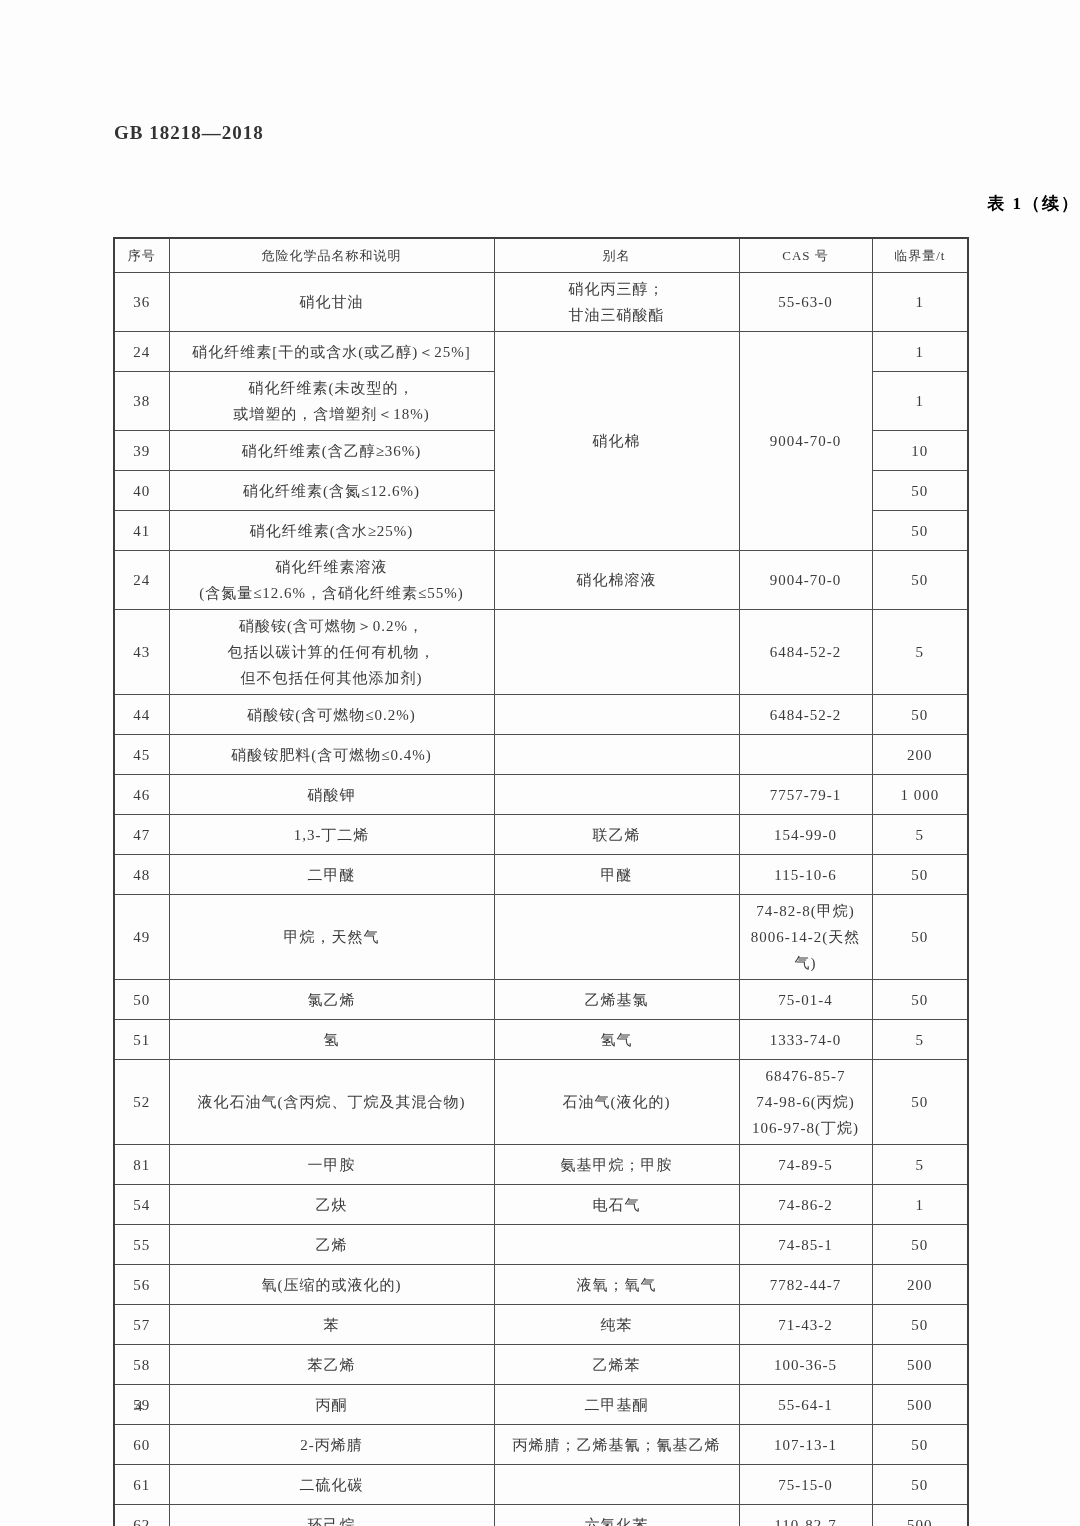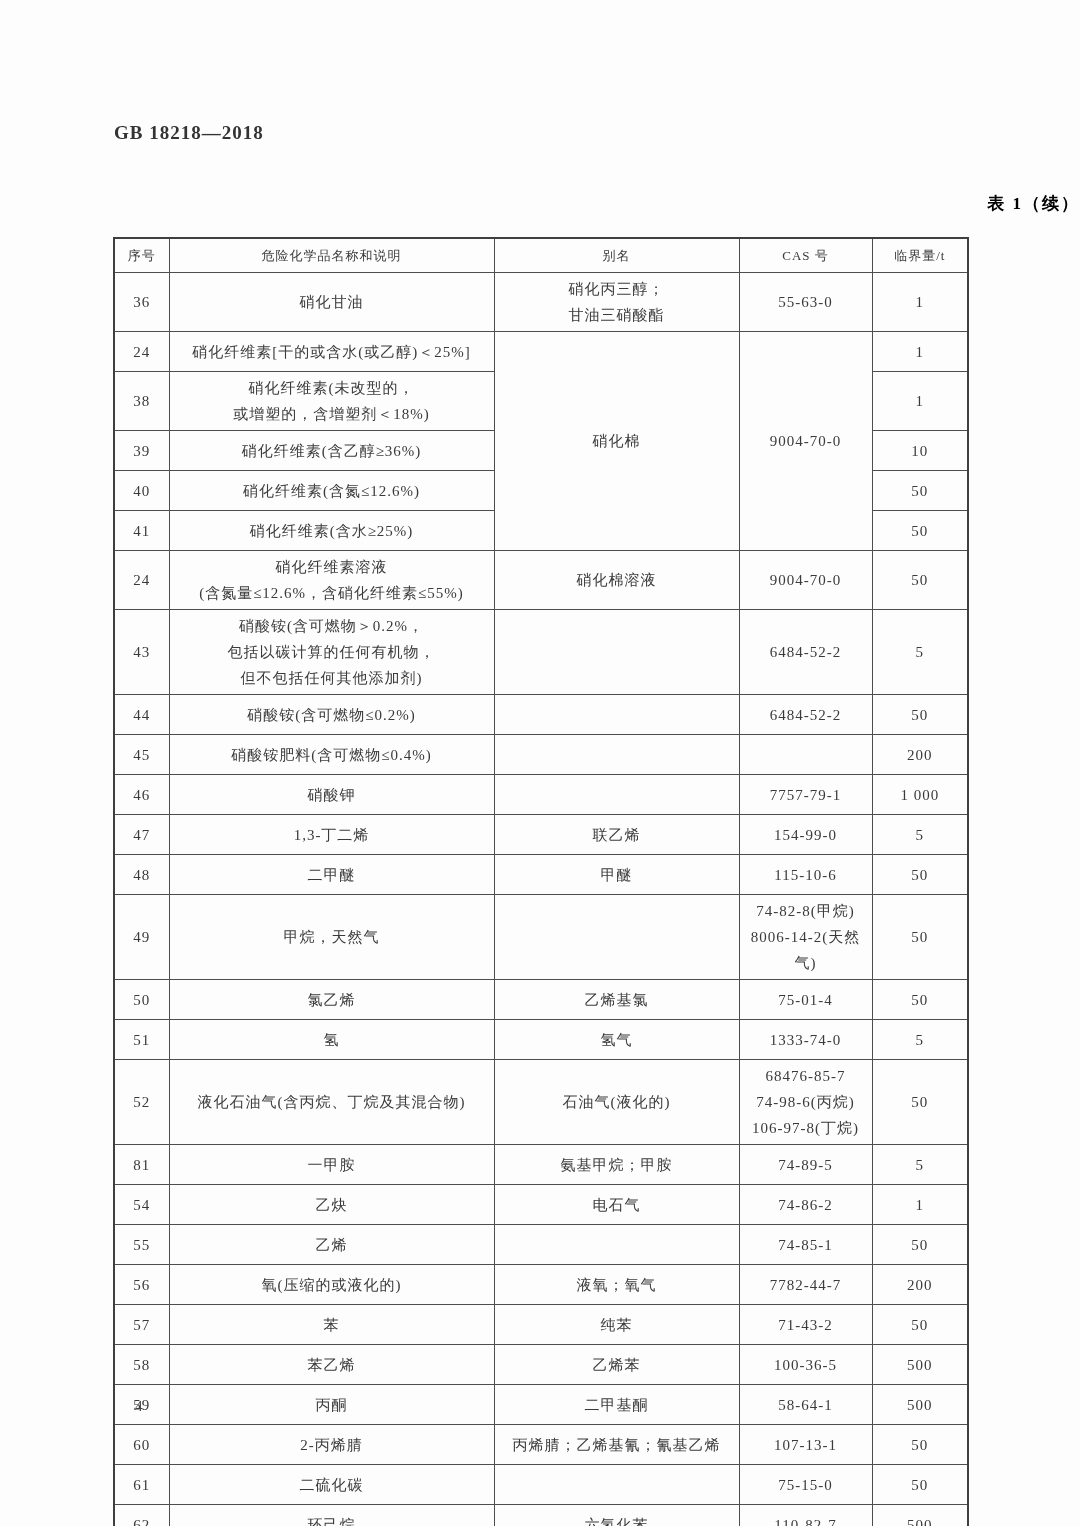--- a/index.html
+++ b/index.html
@@ -249,21 +249,21 @@
           <td>58</td>
           <td>苯乙烯</td>
           <td>乙烯苯</td>
           <td>100-36-5</td>
           <td>500</td>
         </tr>
         <tr>
           <td>59</td>
           <td>丙酮</td>
           <td>二甲基酮</td>
-          <td>58-64-1</td>
+          <td>55-64-1</td>
           <td>500</td>
         </tr>
         <tr>
           <td>60</td>
           <td>2-丙烯腈</td>
           <td>丙烯腈；乙烯基氰；氰基乙烯</td>
           <td>107-13-1</td>
           <td>50</td>
         </tr>
         <tr>

